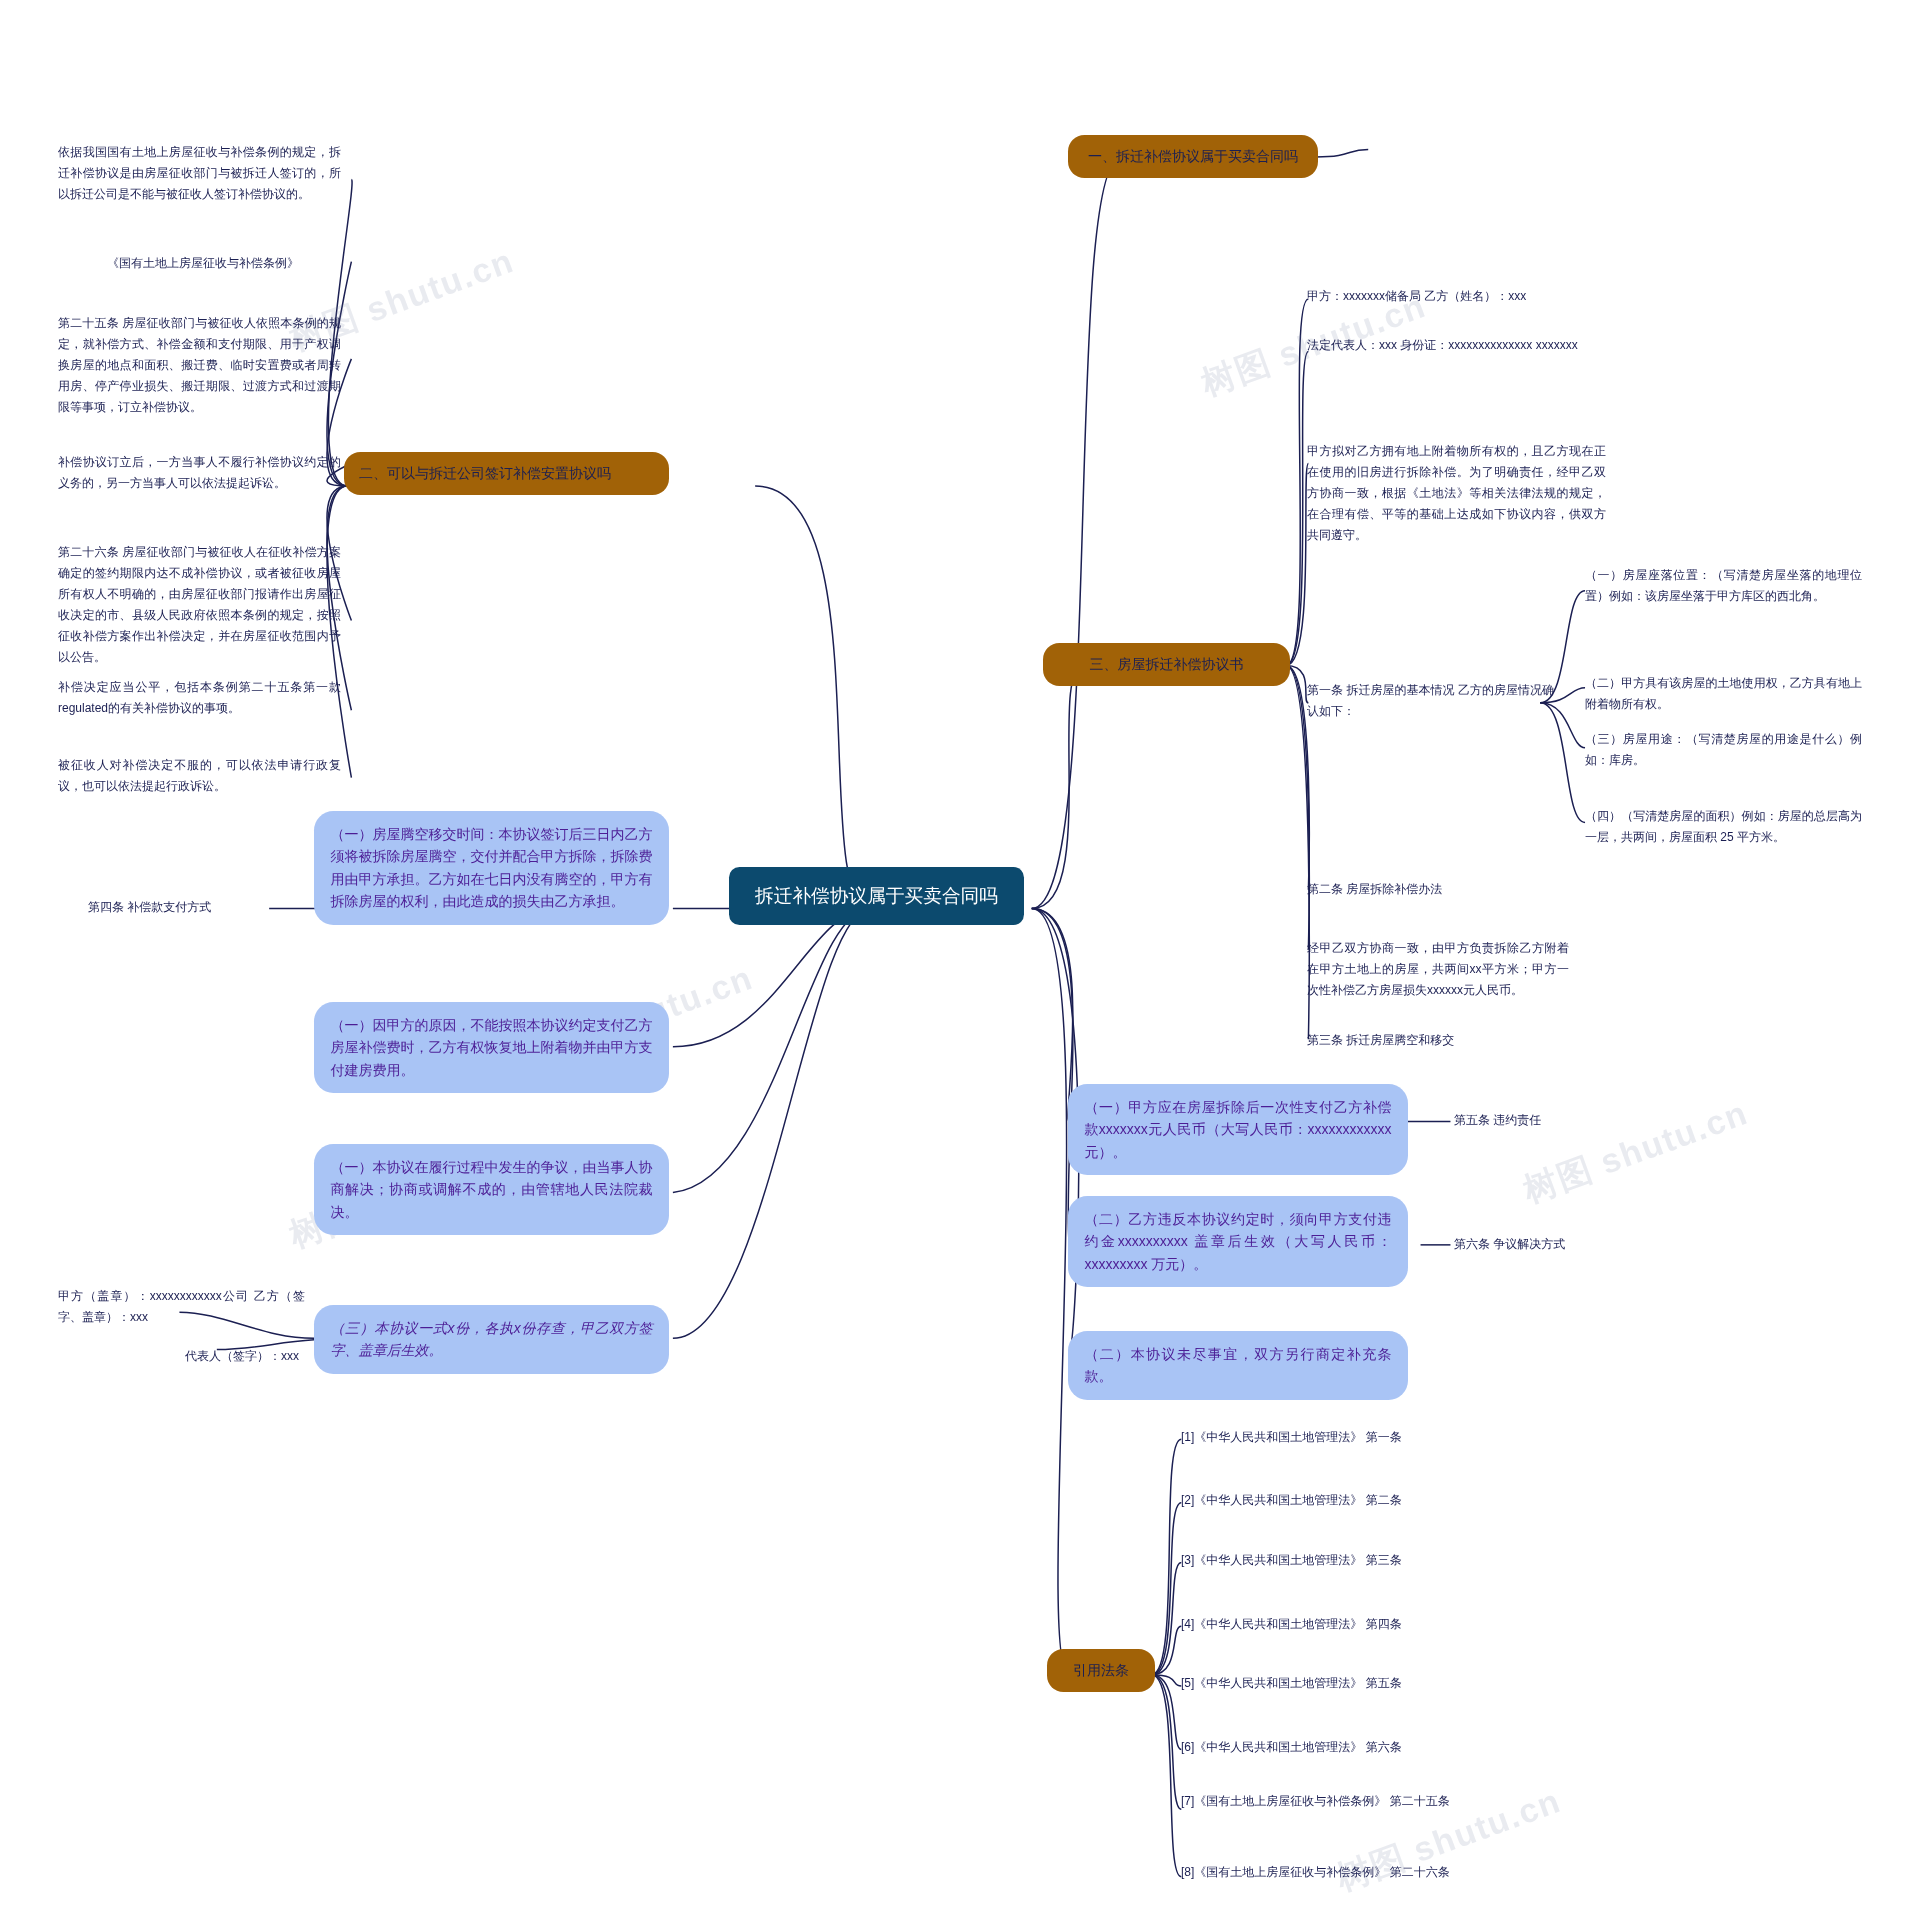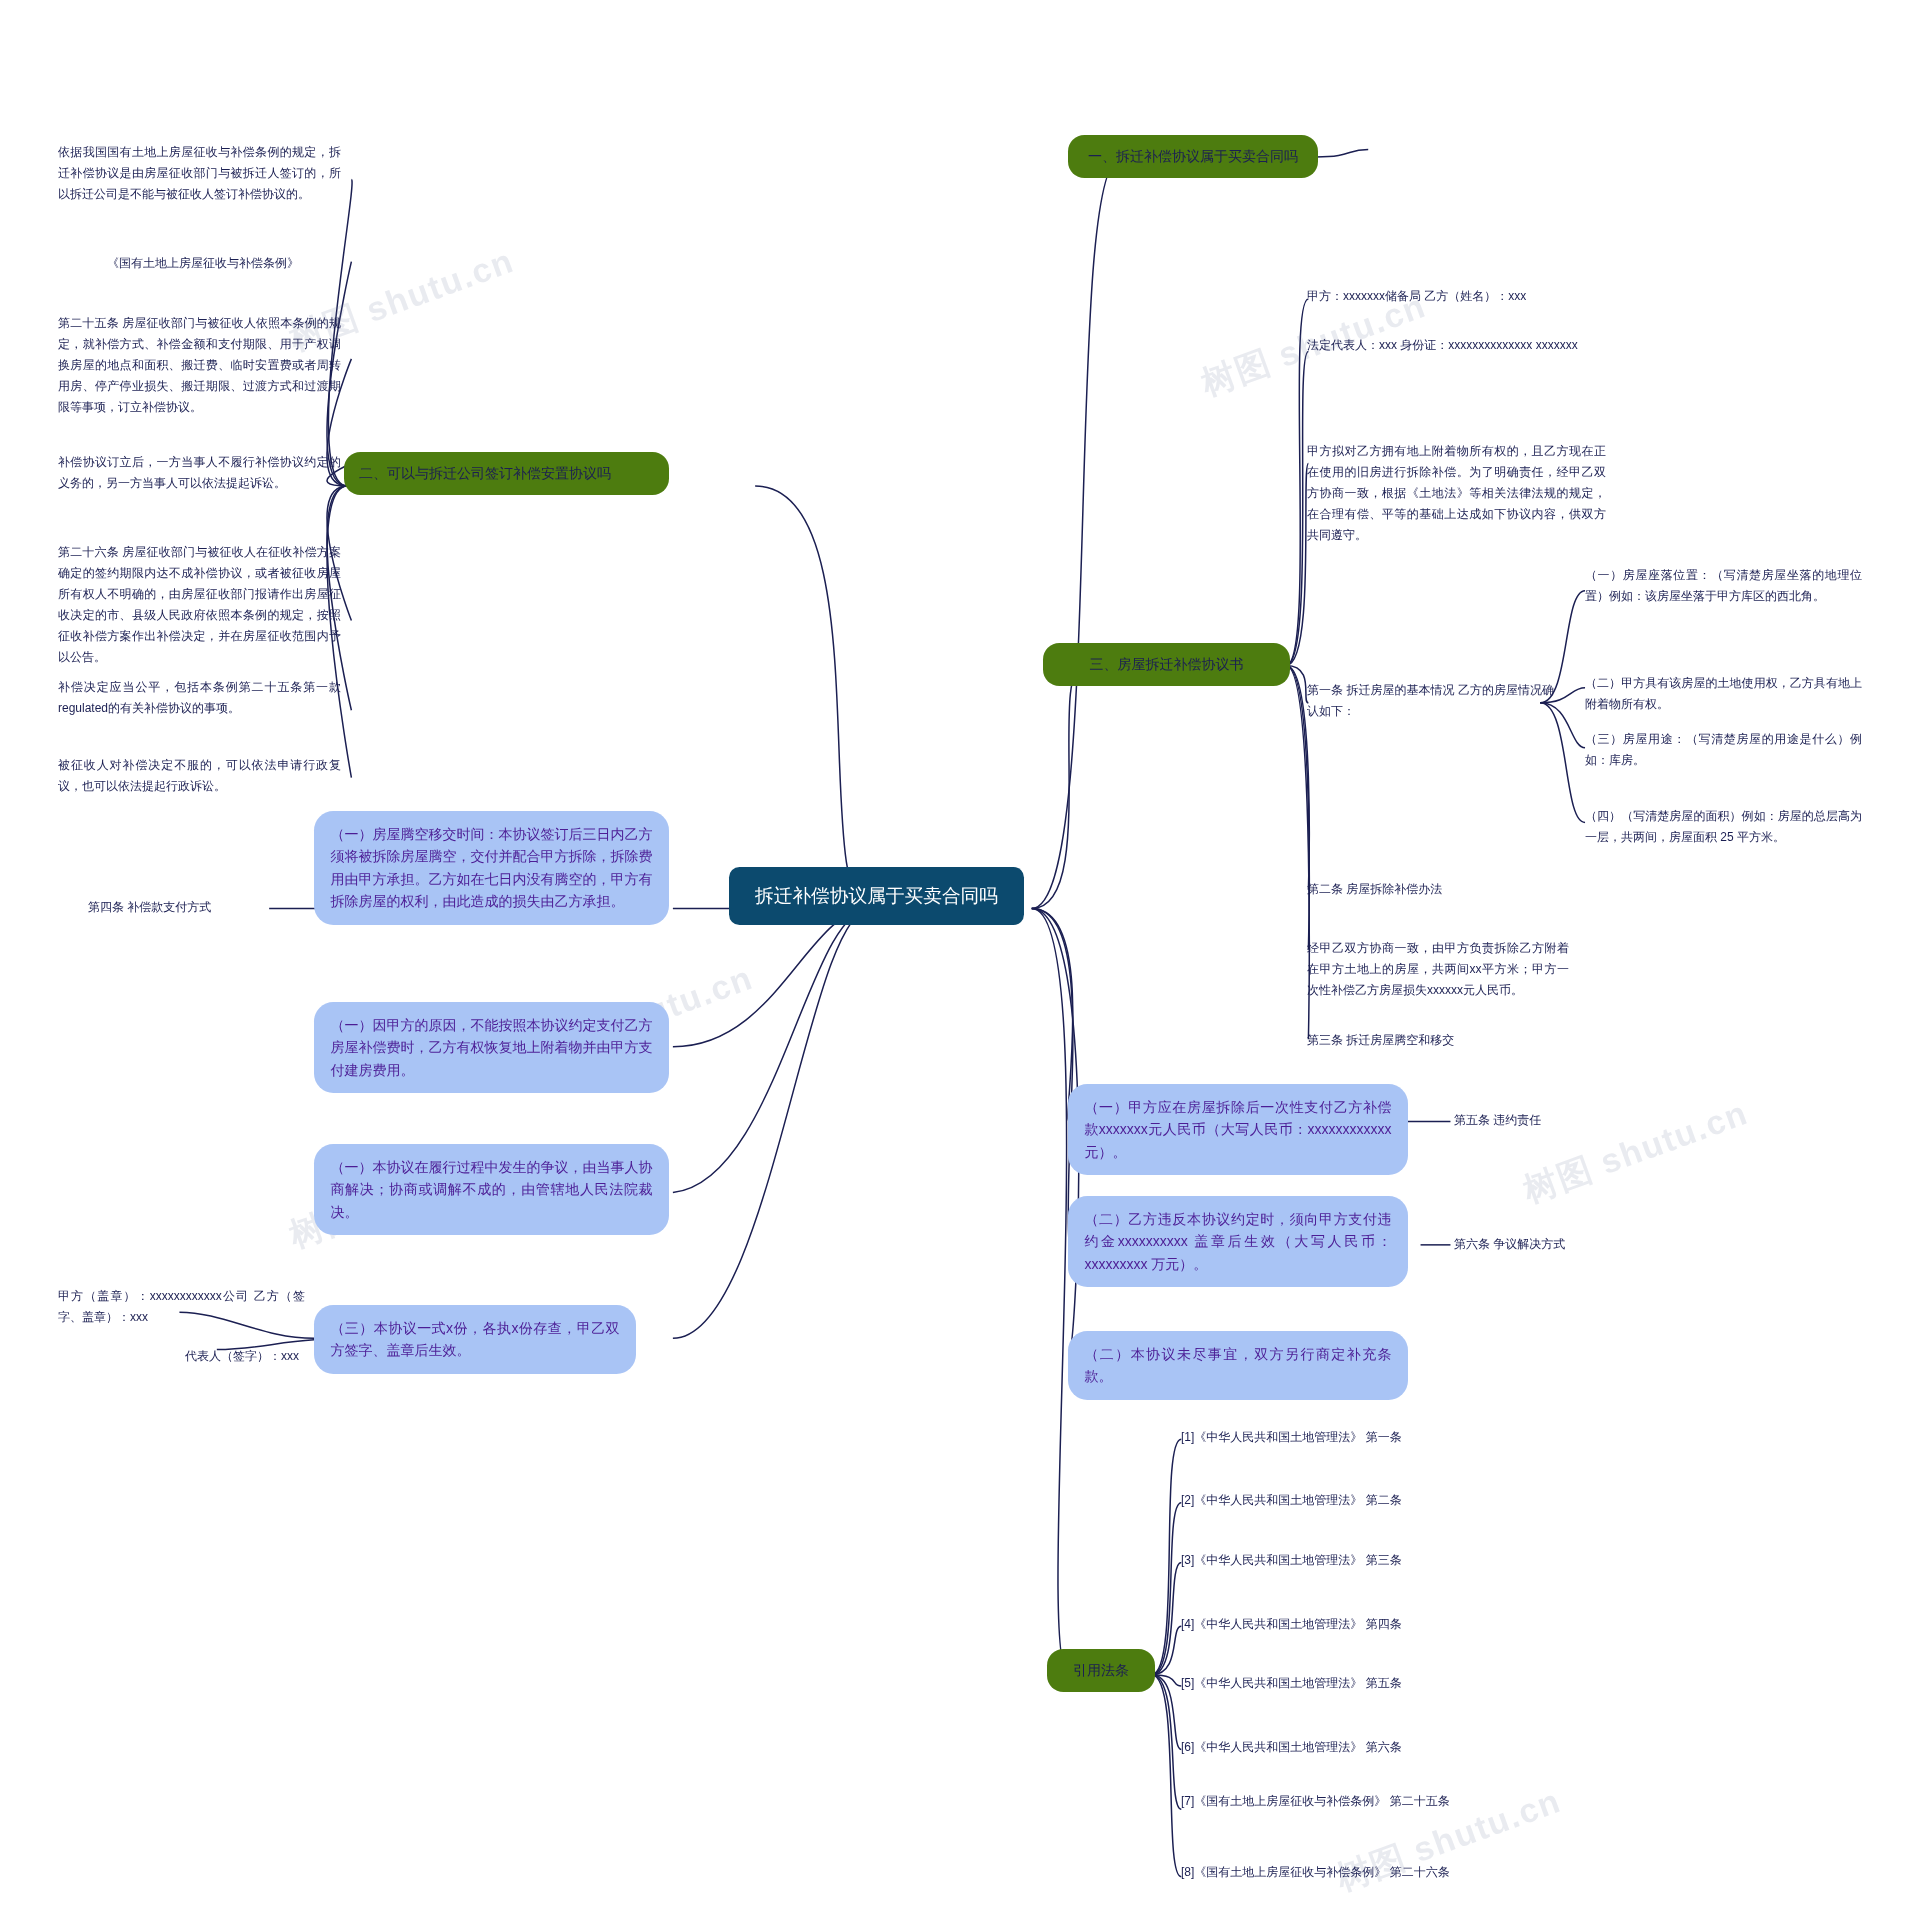--- a/index.html
+++ b/index.html
@@ -1,21 +1,21 @@
 <!DOCTYPE html>
 <html style="font-size:12px"><head>
 <meta charset="utf-8">
 <style>
   html,body{margin:0;padding:0;background:#ffffff;}
   body{width:1914px;height:1923px;position:relative;font-family:"Liberation Sans","DejaVu Sans",sans-serif;overflow:hidden;}
   .canvas{position:absolute;inset:0;}
   svg.links{position:absolute;left:0;top:0;width:1914px;height:1923px;pointer-events:none;}
   .node{position:absolute;box-sizing:border-box;}
   .root{background:#0c4a6e;color:#ffffff;border-radius:10.5px;font-size:18.7px;line-height:1.5;padding:15px 6px;text-align:center;}
-  .branch{background:#4d7c0f;color:#1b1f52;border-radius:16.4px;font-size:14px;line-height:1.55;padding:10.5px 15px;text-align:center;}
+  .branch{background:#a16207;color:#1b1f52;border-radius:16.4px;font-size:14px;line-height:1.55;padding:10.5px 15px;text-align:center;}
   .bubble{background:#a9c4f5;color:#4c1d95;border-radius:19.4px;font-size:14px;line-height:1.6;padding:12px 16.4px;text-align:justify;}
   .plain{color:#1b1f52;font-size:12px;line-height:1.75;text-align:justify;}
   .plain.small{font-size:11.2px;}
   .wm{position:absolute;color:rgba(120,130,160,0.16);font-size:34px;font-weight:bold;transform:rotate(-20deg);white-space:nowrap;pointer-events:none;letter-spacing:1.5px;}
 </style>
 </head>
 <body>
 
 <div class="canvas">
 
@@ -99,21 +99,21 @@
   <div class="node plain" style="left:58px;top:677px;width:283px;">补偿决定应当公平，包括本条例第二十五条第一款regulated的有关补偿协议的事项。</div>
   <div class="node plain" style="left:58px;top:755px;width:283px;">被征收人对补偿决定不服的，可以依法申请行政复议，也可以依法提起行政诉讼。</div>
 
   <div class="node plain" style="left:88px;top:897px;width:183px;">第四条 补偿款支付方式</div>
   <div class="node plain" style="left:58px;top:1286px;width:247px;">甲方（盖章）：xxxxxxxxxxxx公司  乙方（签字、盖章）：xxx</div>
   <div class="node plain" style="left:185px;top:1346px;width:161px;">代表人（签字）：xxx</div>
 
   <div class="node bubble" style="left:314px;top:811px;width:355px;">（一）房屋腾空移交时间：本协议签订后三日内乙方须将被拆除房屋腾空，交付并配合甲方拆除，拆除费用由甲方承担。乙方如在七日内没有腾空的，甲方有拆除房屋的权利，由此造成的损失由乙方承担。</div>
   <div class="node bubble" style="left:314px;top:1002px;width:355px;">（一）因甲方的原因，不能按照本协议约定支付乙方房屋补偿费时，乙方有权恢复地上附着物并由甲方支付建房费用。</div>
   <div class="node bubble" style="left:314px;top:1144px;width:355px;">（一）本协议在履行过程中发生的争议，由当事人协商解决；协商或调解不成的，由管辖地人民法院裁决。</div>
-  <div class="node bubble" style="left:314px;top:1305px;width:322px;">（三）本协议一式x份，各执x份存查，甲乙双方签字、盖章后生效。</div>
+  <div class="node bubble" style="left:314px;top:1305px;width:355px;font-style:italic;">（三）本协议一式x份，各执x份存查，甲乙双方签字、盖章后生效。</div>
 
   <div class="node plain" style="left:1307px;top:286px;width:299px;">甲方：xxxxxxx储备局  乙方（姓名）：xxx</div>
   <div class="node plain" style="left:1307px;top:335px;width:299px;">法定代表人：xxx    身份证：xxxxxxxxxxxxxx xxxxxxx</div>
   <div class="node plain" style="left:1307px;top:441px;width:299px;">甲方拟对乙方拥有地上附着物所有权的，且乙方现在正在使用的旧房进行拆除补偿。为了明确责任，经甲乙双方协商一致，根据《土地法》等相关法律法规的规定，在合理有偿、平等的基础上达成如下协议内容，供双方共同遵守。</div>
   <div class="node plain" style="left:1307px;top:680px;width:247px;">第一条 拆迁房屋的基本情况 乙方的房屋情况确认如下：</div>
   <div class="node plain" style="left:1307px;top:879px;width:247px;">第二条 房屋拆除补偿办法</div>
   <div class="node plain" style="left:1307px;top:938px;width:262px;">经甲乙双方协商一致，由甲方负责拆除乙方附着在甲方土地上的房屋，共两间xx平方米；甲方一次性补偿乙方房屋损失xxxxxx元人民币。</div>
   <div class="node plain" style="left:1307px;top:1030px;width:262px;">第三条 拆迁房屋腾空和移交</div>
 
   <div class="node plain" style="left:1585px;top:565px;width:277px;">（一）房屋座落位置：（写清楚房屋坐落的地理位置）例如：该房屋坐落于甲方库区的西北角。</div>

